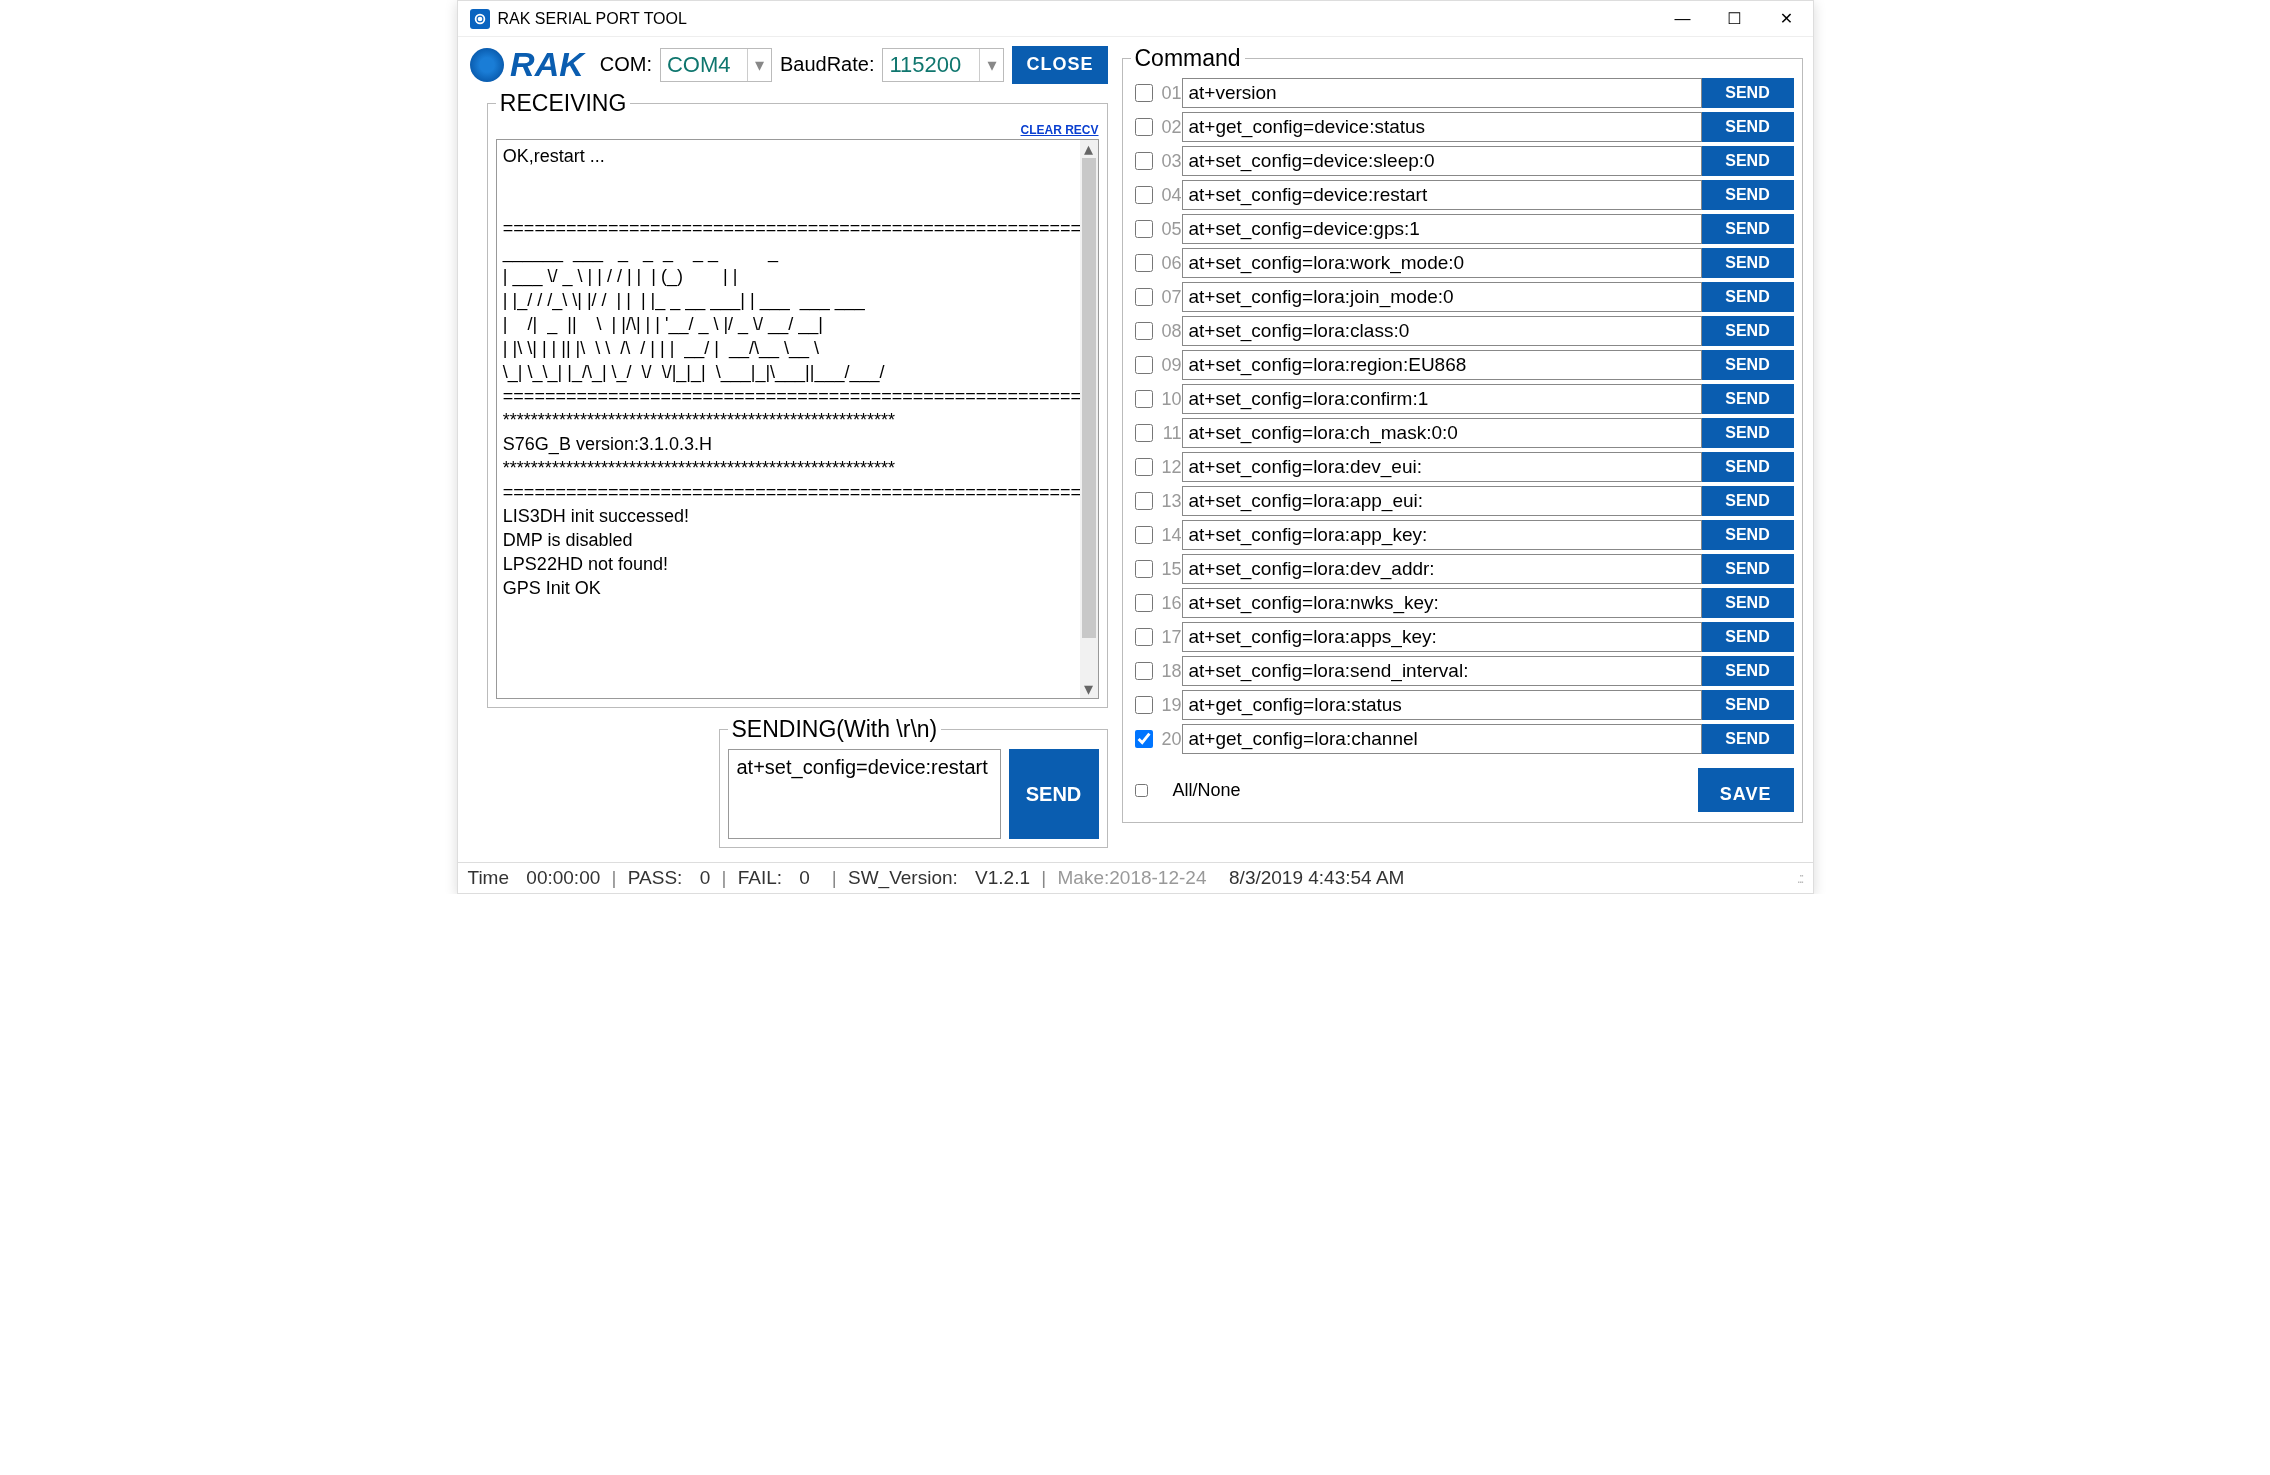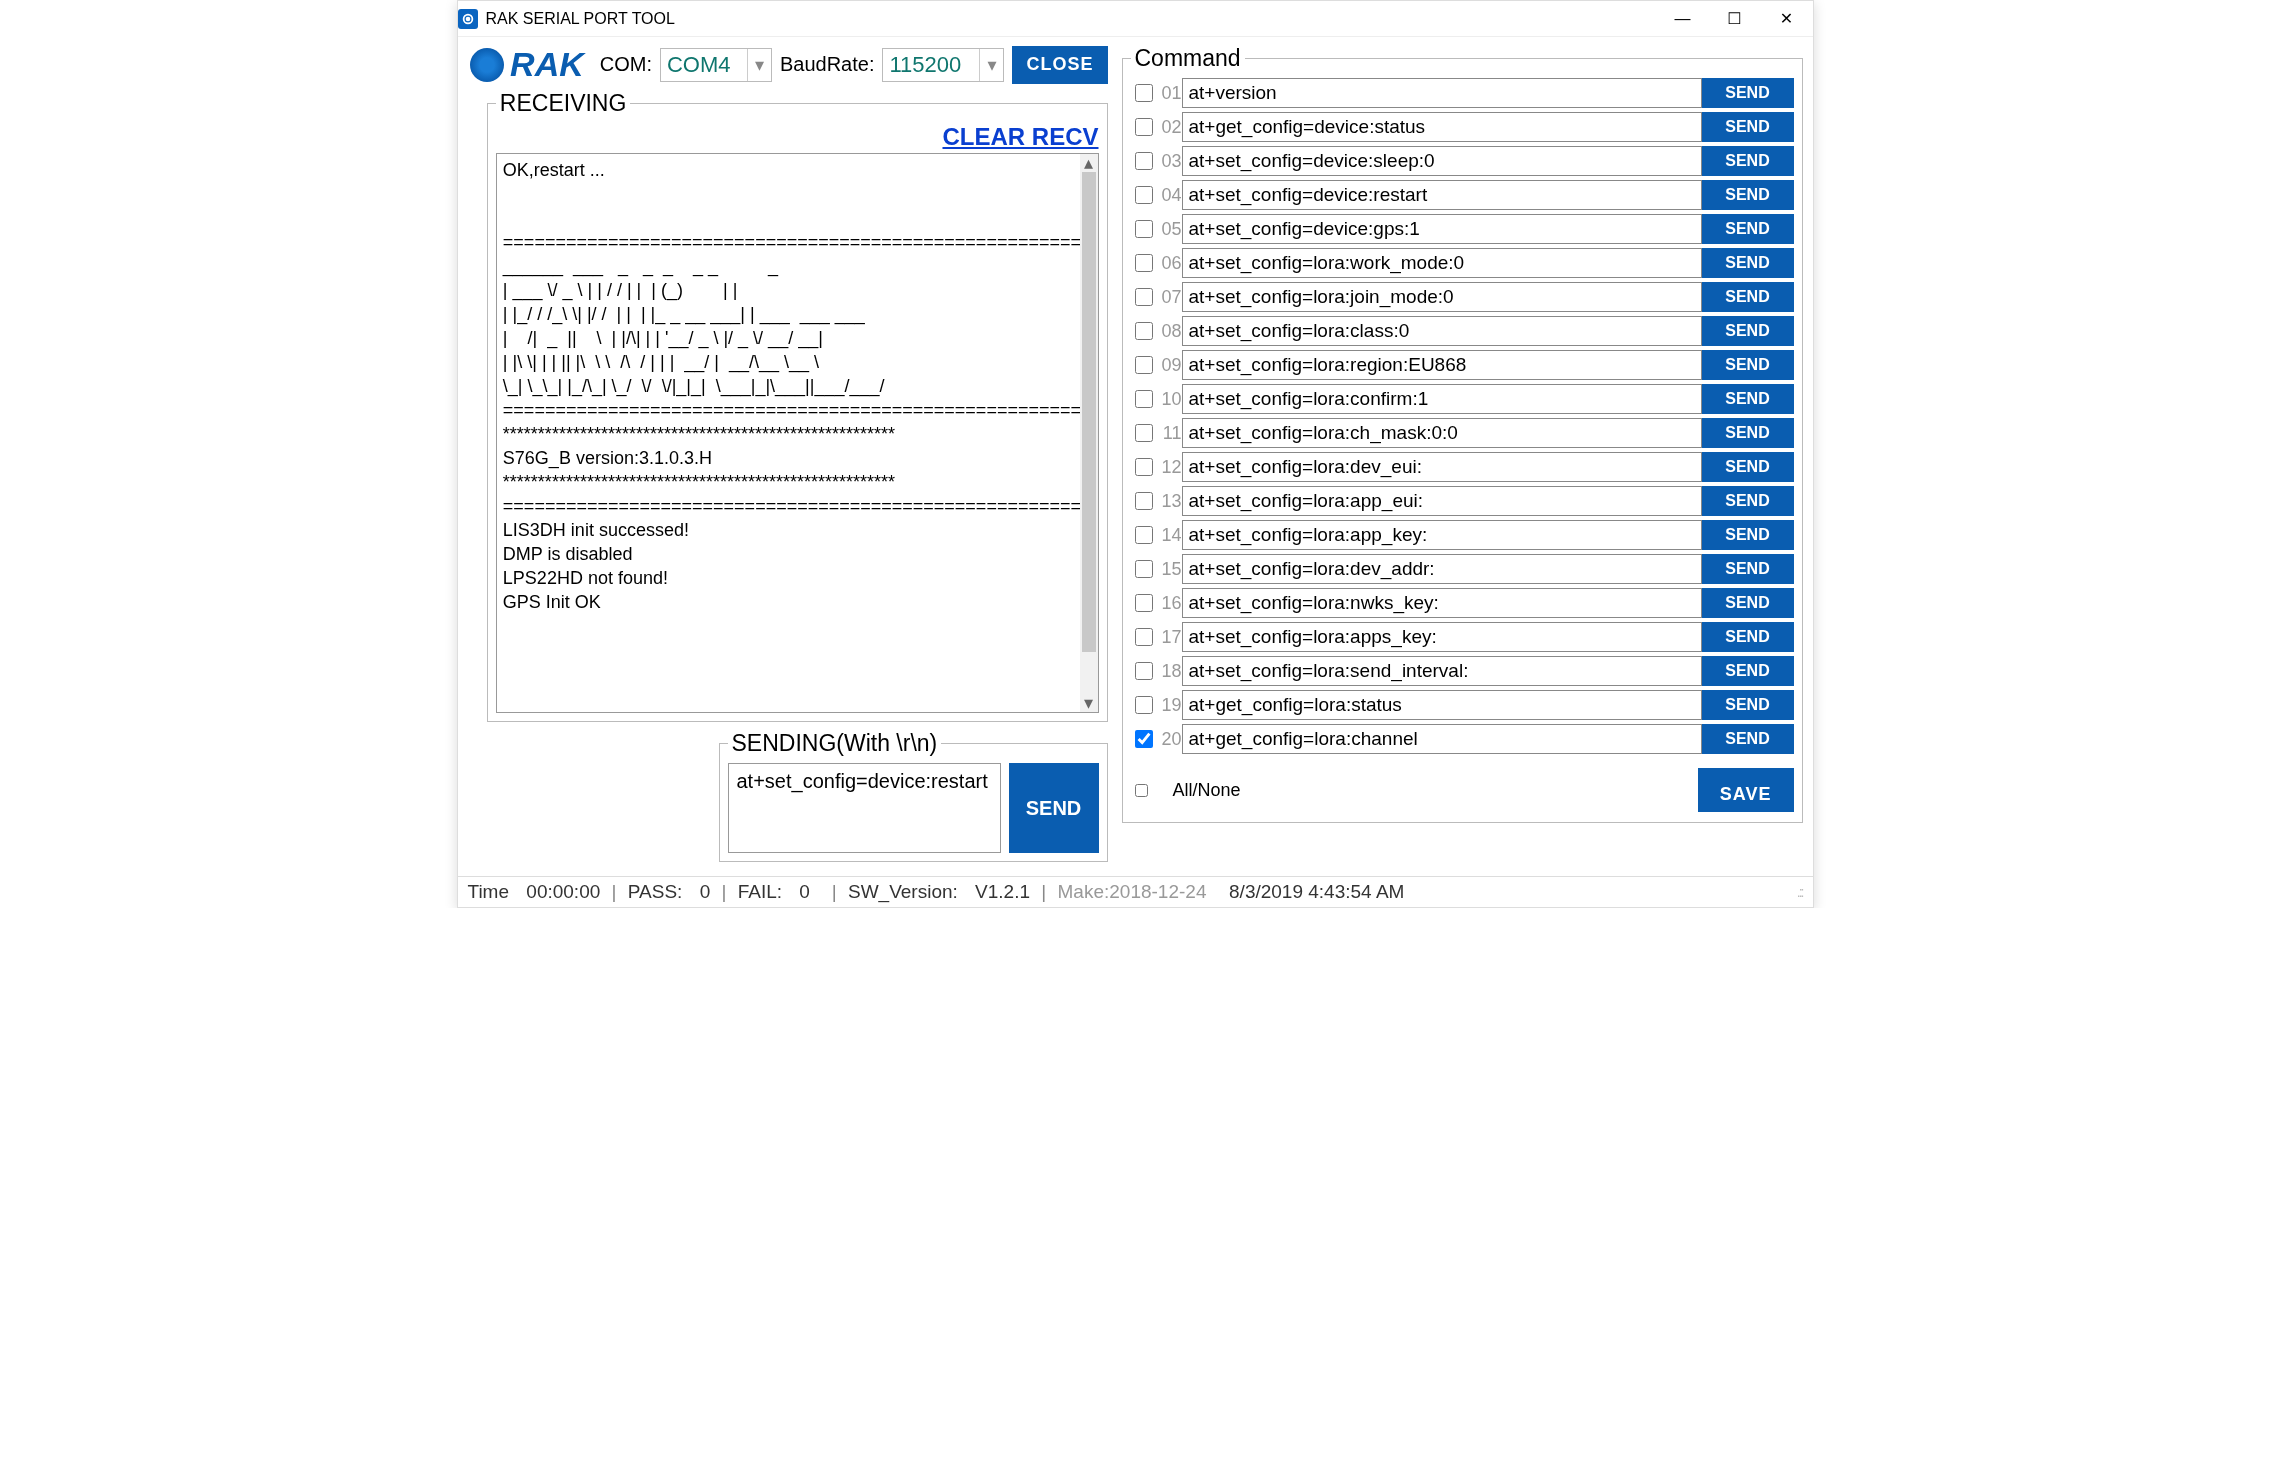--- a/index.html
+++ b/index.html
@@ -15,21 +15,21 @@
     margin: 0 auto;
     background: #fff;
     border: 1px solid #ddd;
     box-shadow: 0 3px 12px rgba(0,0,0,0.15);
   }
   
   .titlebar {
     height: 36px;
     display: flex;
     align-items: center;
-    padding: 0 0 0 0;
+    padding: 0 0 0 12px;
     border-bottom: 1px solid #eee;
   }
   .titlebar .app-icon {
     width: 20px; height: 20px;
     background: #0a64c0;
     border-radius: 3px;
     margin-right: 8px;
     display:flex;align-items:center;justify-content:center;
   }
   .titlebar .app-icon svg { width:14px;height:14px; }
@@ -100,21 +100,21 @@
   }
   fieldset > legend {
     font-size:23px;padding:0 4px;
   }
   .recv-head {
     display:flex;align-items:center;
     margin-bottom:2px;
   }
   .clear-link {
     margin-left:auto;color:#0a3fd0;font-weight:700;
-    text-decoration:underline;font-size:24px;cursor:pointer;
+    text-decoration:underline;font-size:12px;cursor:pointer;
   }
   .recv-box {
     border:1px solid #999;
     height: 560px;
     position:relative;
     overflow:hidden;
     background:#fff;
   }
   .recv-text {
     white-space: pre;

